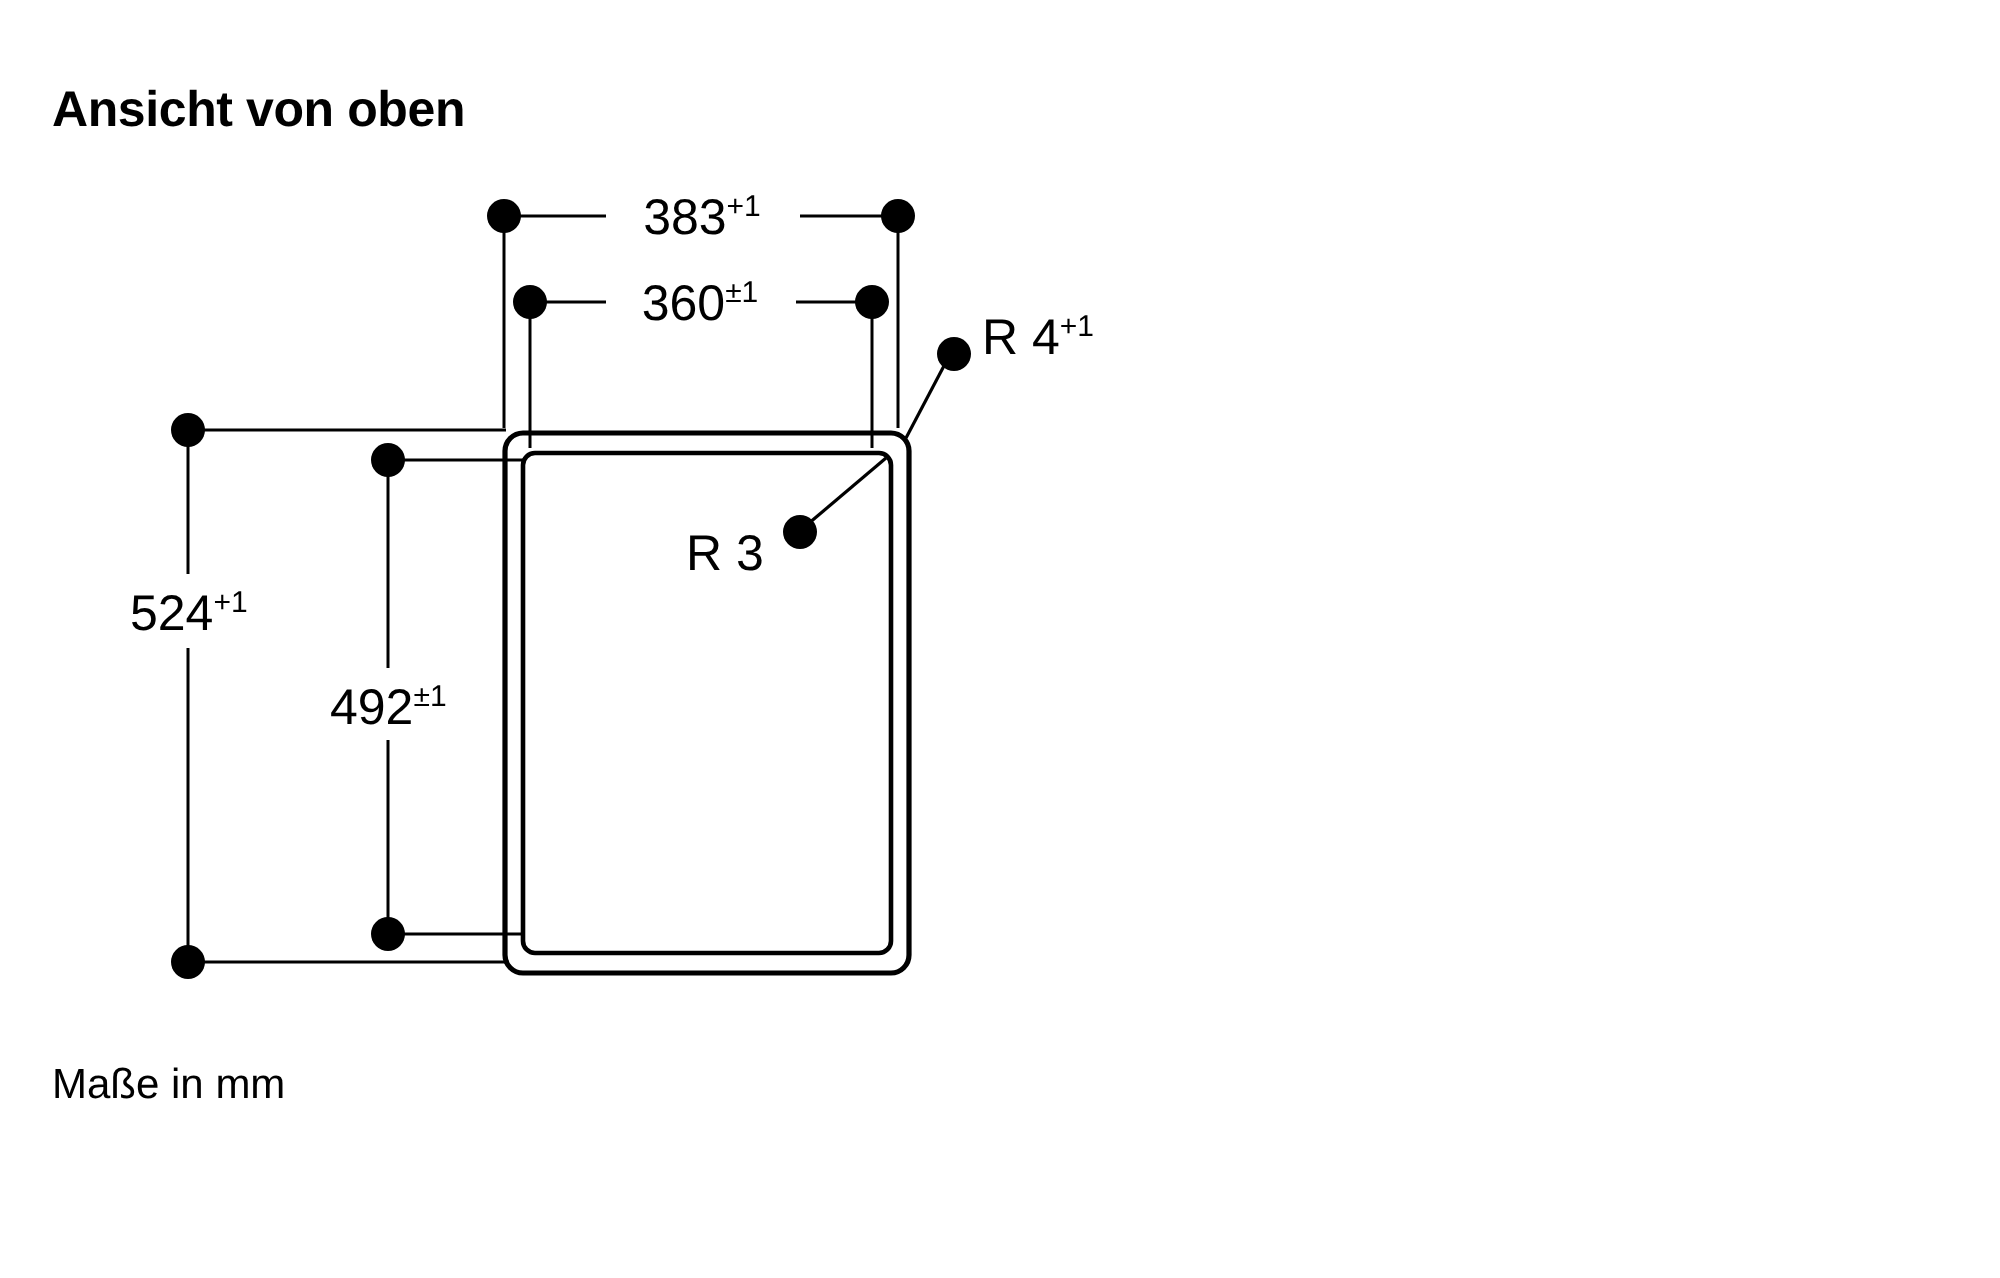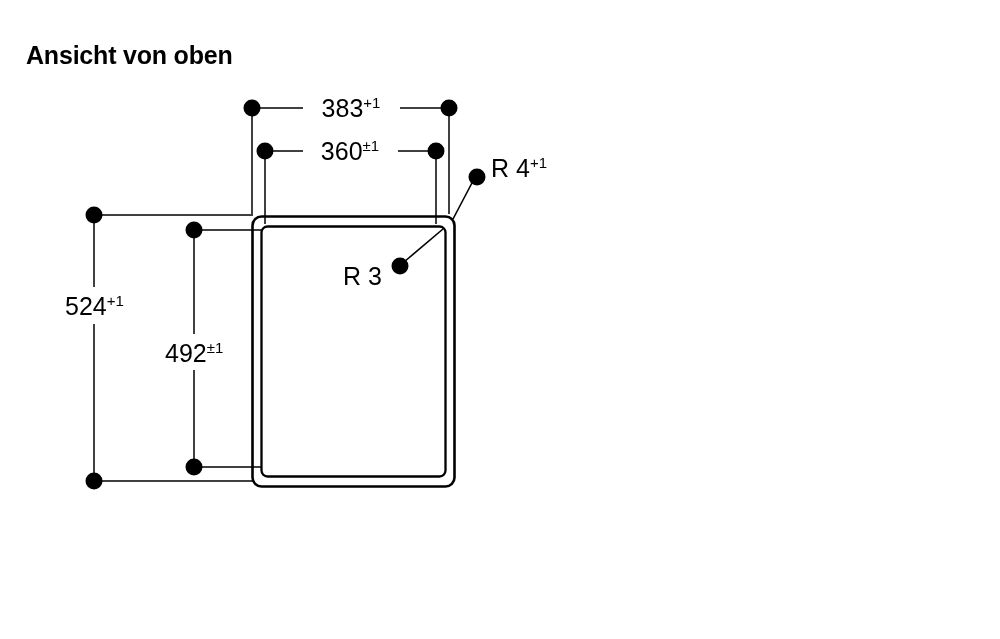--- a/index.html
+++ b/index.html
@@ -151,14 +151,15 @@
     <text class="radius-label" x="491" y="177" text-anchor="start">
       <tspan>R 4</tspan><tspan class="dim-sup" dy="-9">+1</tspan>
     </text>
 
     <text class="radius-label" x="343" y="285" text-anchor="start">
       <tspan>R 3</tspan><tspan class="dim-sup" dy="-9"></tspan>
     </text>
 
   </svg>
 
+  <div class="footnote-text">Maße in mm</div>
 
 </div>
 
 </body></html>

